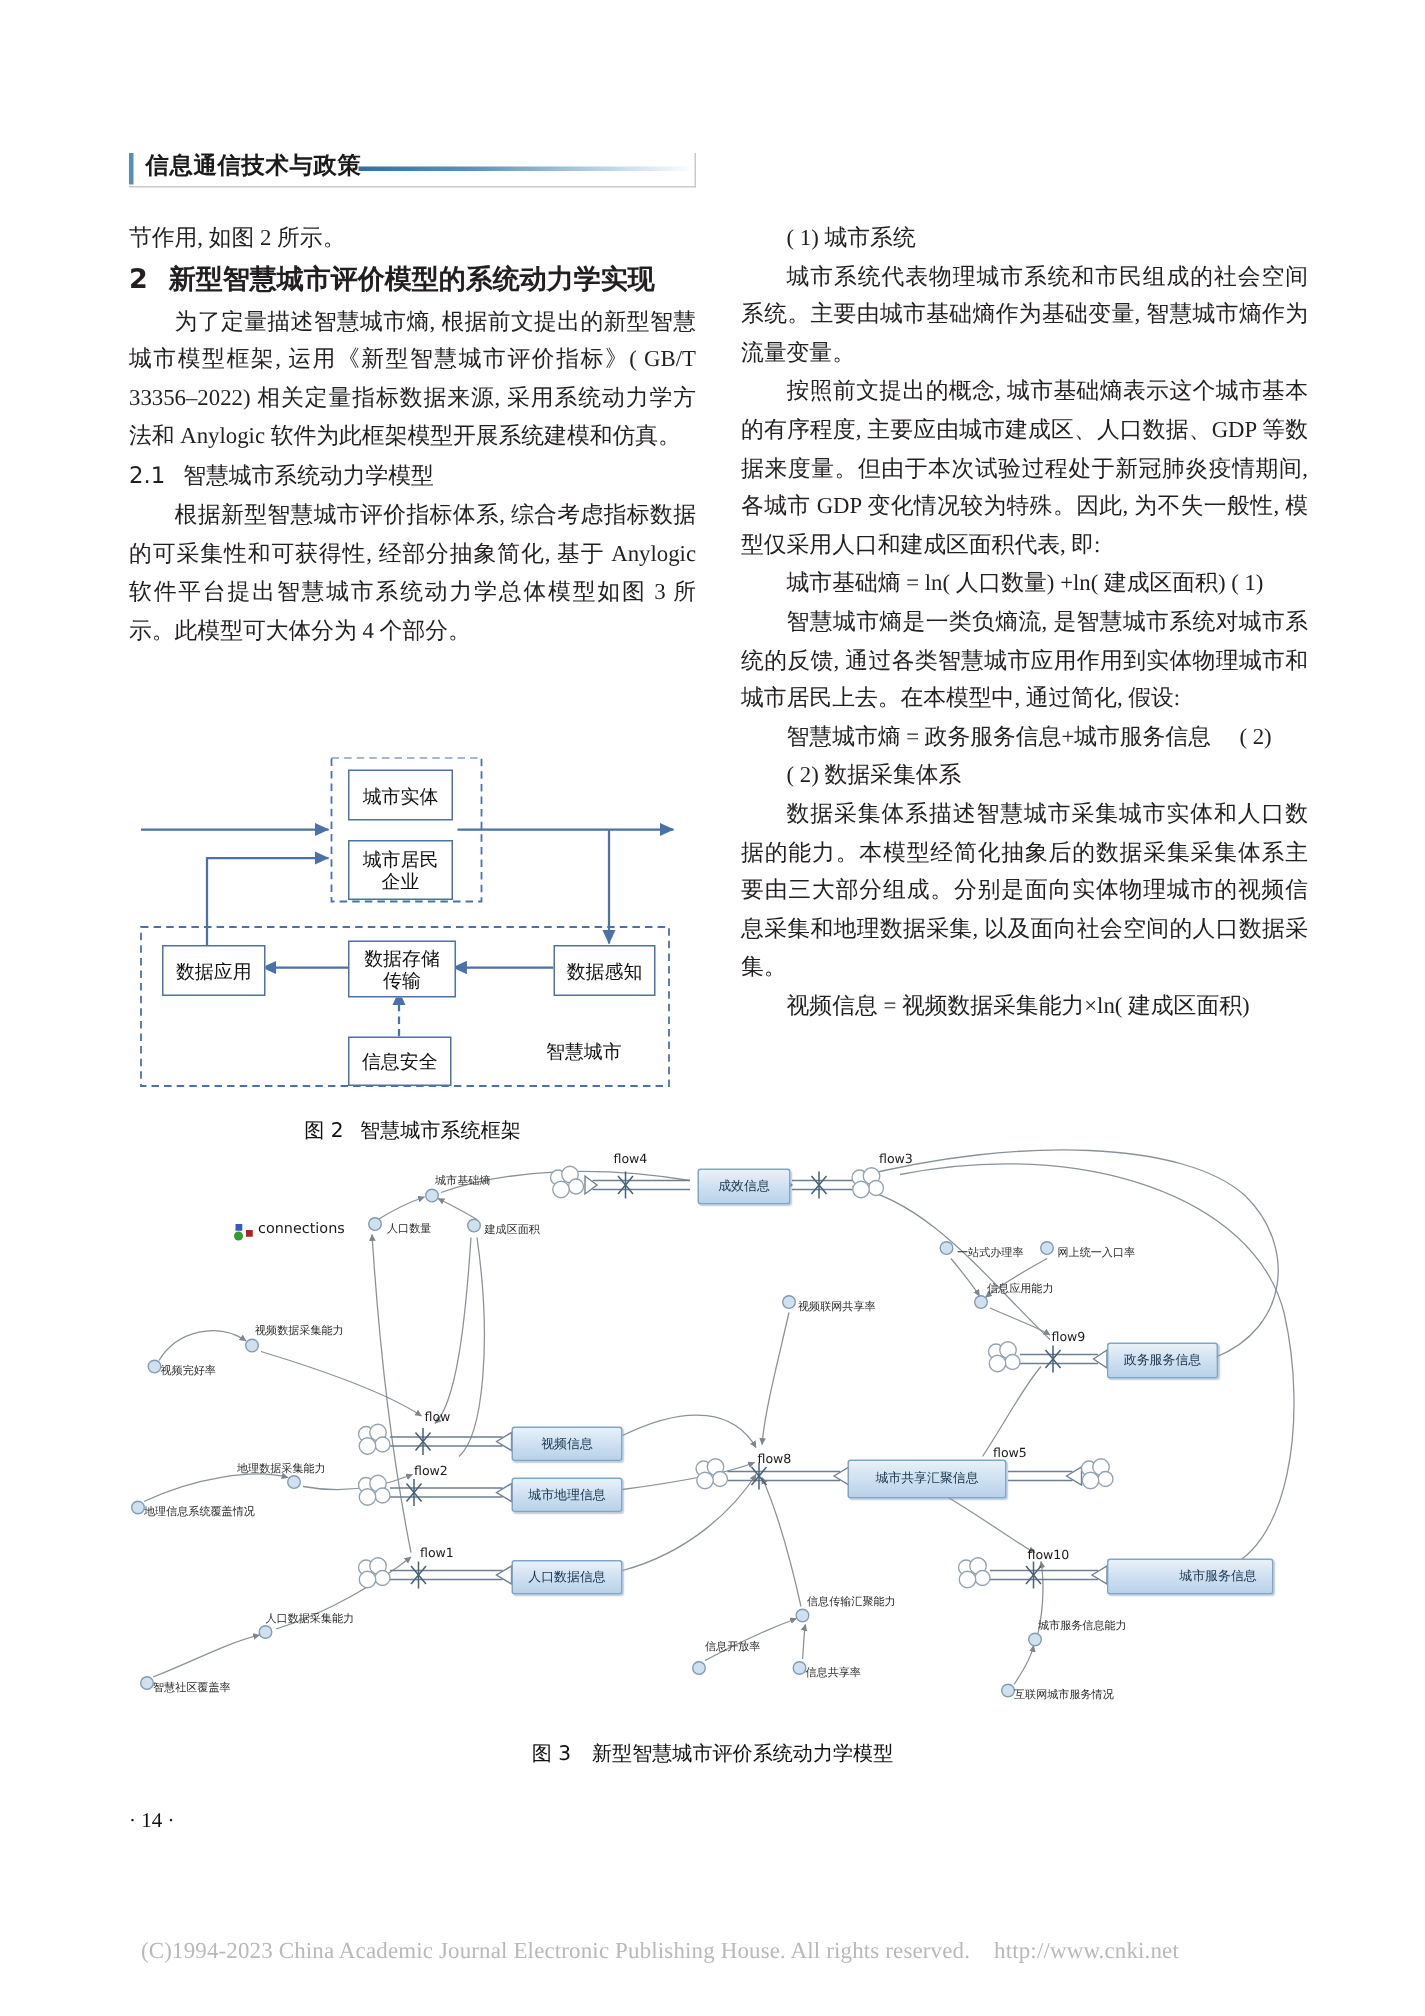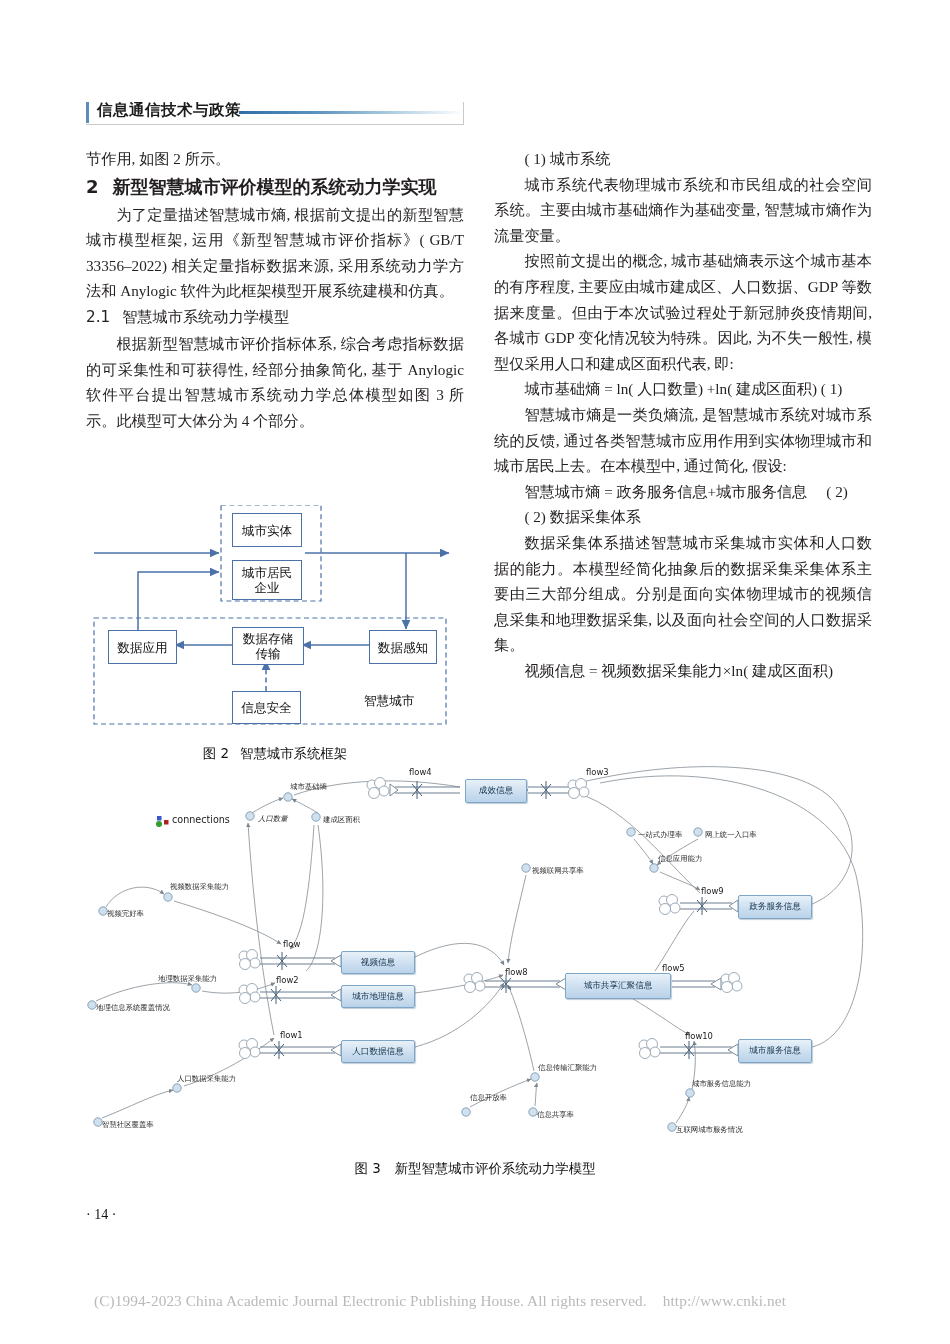--- a/index.html
+++ b/index.html
@@ -389,38 +389,38 @@
       </g>
     </svg>
 
     <div id="f3-stocks">
         <div class="f3stock" style="left: 405px; top: 44px; width: 60px; height: 22px;">成效信息</div>
         <div class="f3stock" style="left: 678px; top: 160px; width: 72px; height: 22px;">政务服务信息</div>
         <div class="f3stock" style="left: 281px; top: 216px; width: 72px; height: 21px;">视频信息</div>
         <div class="f3stock" style="left: 281px; top: 250px; width: 72px; height: 21px;">城市地理信息</div>
         <div class="f3stock" style="left: 505px; top: 238px; width: 104px; height: 24px;">城市共享汇聚信息</div>
         <div class="f3stock" style="left: 281px; top: 305px; width: 72px; height: 21px;">人口数据信息</div>
-        <div class="f3stock" style="left: 678px; top: 304px; width: 72px; height: 22px;">城市服务信息</div>
+        <div class="f3stock" style="left: 678px; top: 304px; width: 72px; height: 22px; padding-left: 37px;">城市服务信息</div>
       </div>
 
     <div id="f3-flows">
         <div class="f3flow" style="left: 349px; top: 32px;">flow4</div>
         <div class="f3flow" style="left: 478px; top: 32px; margin-left: 48px;">flow3</div>
         <div class="f3flow" style="left: 641px; top: 151px;">flow9</div>
         <div class="f3flow" style="left: 223px; top: 204px;">flow</div>
         <div class="f3flow" style="left: 216px; top: 240px;">flow2</div>
         <div class="f3flow" style="left: 445px; top: 232px;">flow8</div>
         <div class="f3flow" style="left: 602px; top: 228px;">flow5</div>
         <div class="f3flow" style="left: 220px; top: 295px;">flow1</div>
         <div class="f3flow" style="left: 625px; top: 296px;">flow10</div>
       </div>
 
     <div id="f3-vars">
         <div class="f3lab" style="left: 230px; top: 47px;">城市基础熵</div>
-        <div class="f3lab" style="left: 198px; top: 79px; font-style: italic;">人口数量</div>
+        <div class="f3lab" style="left: 198px; top: 79px;">人口数量</div>
         <div class="f3lab" style="left: 263px; top: 80px;">建成区面积</div>
         <div class="f3lab" style="left: 578px; top: 95px;">一站式办理率</div>
         <div class="f3lab" style="left: 645px; top: 95px;">网上统一入口率</div>
         <div class="f3lab" style="left: 598px; top: 119px;">信息应用能力</div>
         <div class="f3lab" style="left: 472px; top: 131px;">视频联网共享率</div>
         <div class="f3lab" style="left: 110px; top: 147px;">视频数据采集能力</div>
         <div class="f3lab" style="left: 47px; top: 174px;">视频完好率</div>
         <div class="f3lab" style="left: 98px; top: 239px;">地理数据采集能力</div>
         <div class="f3lab" style="left: 36px; top: 268px;">地理信息系统覆盖情况</div>
         <div class="f3lab" style="left: 478px; top: 328px;">信息传输汇聚能力</div>

